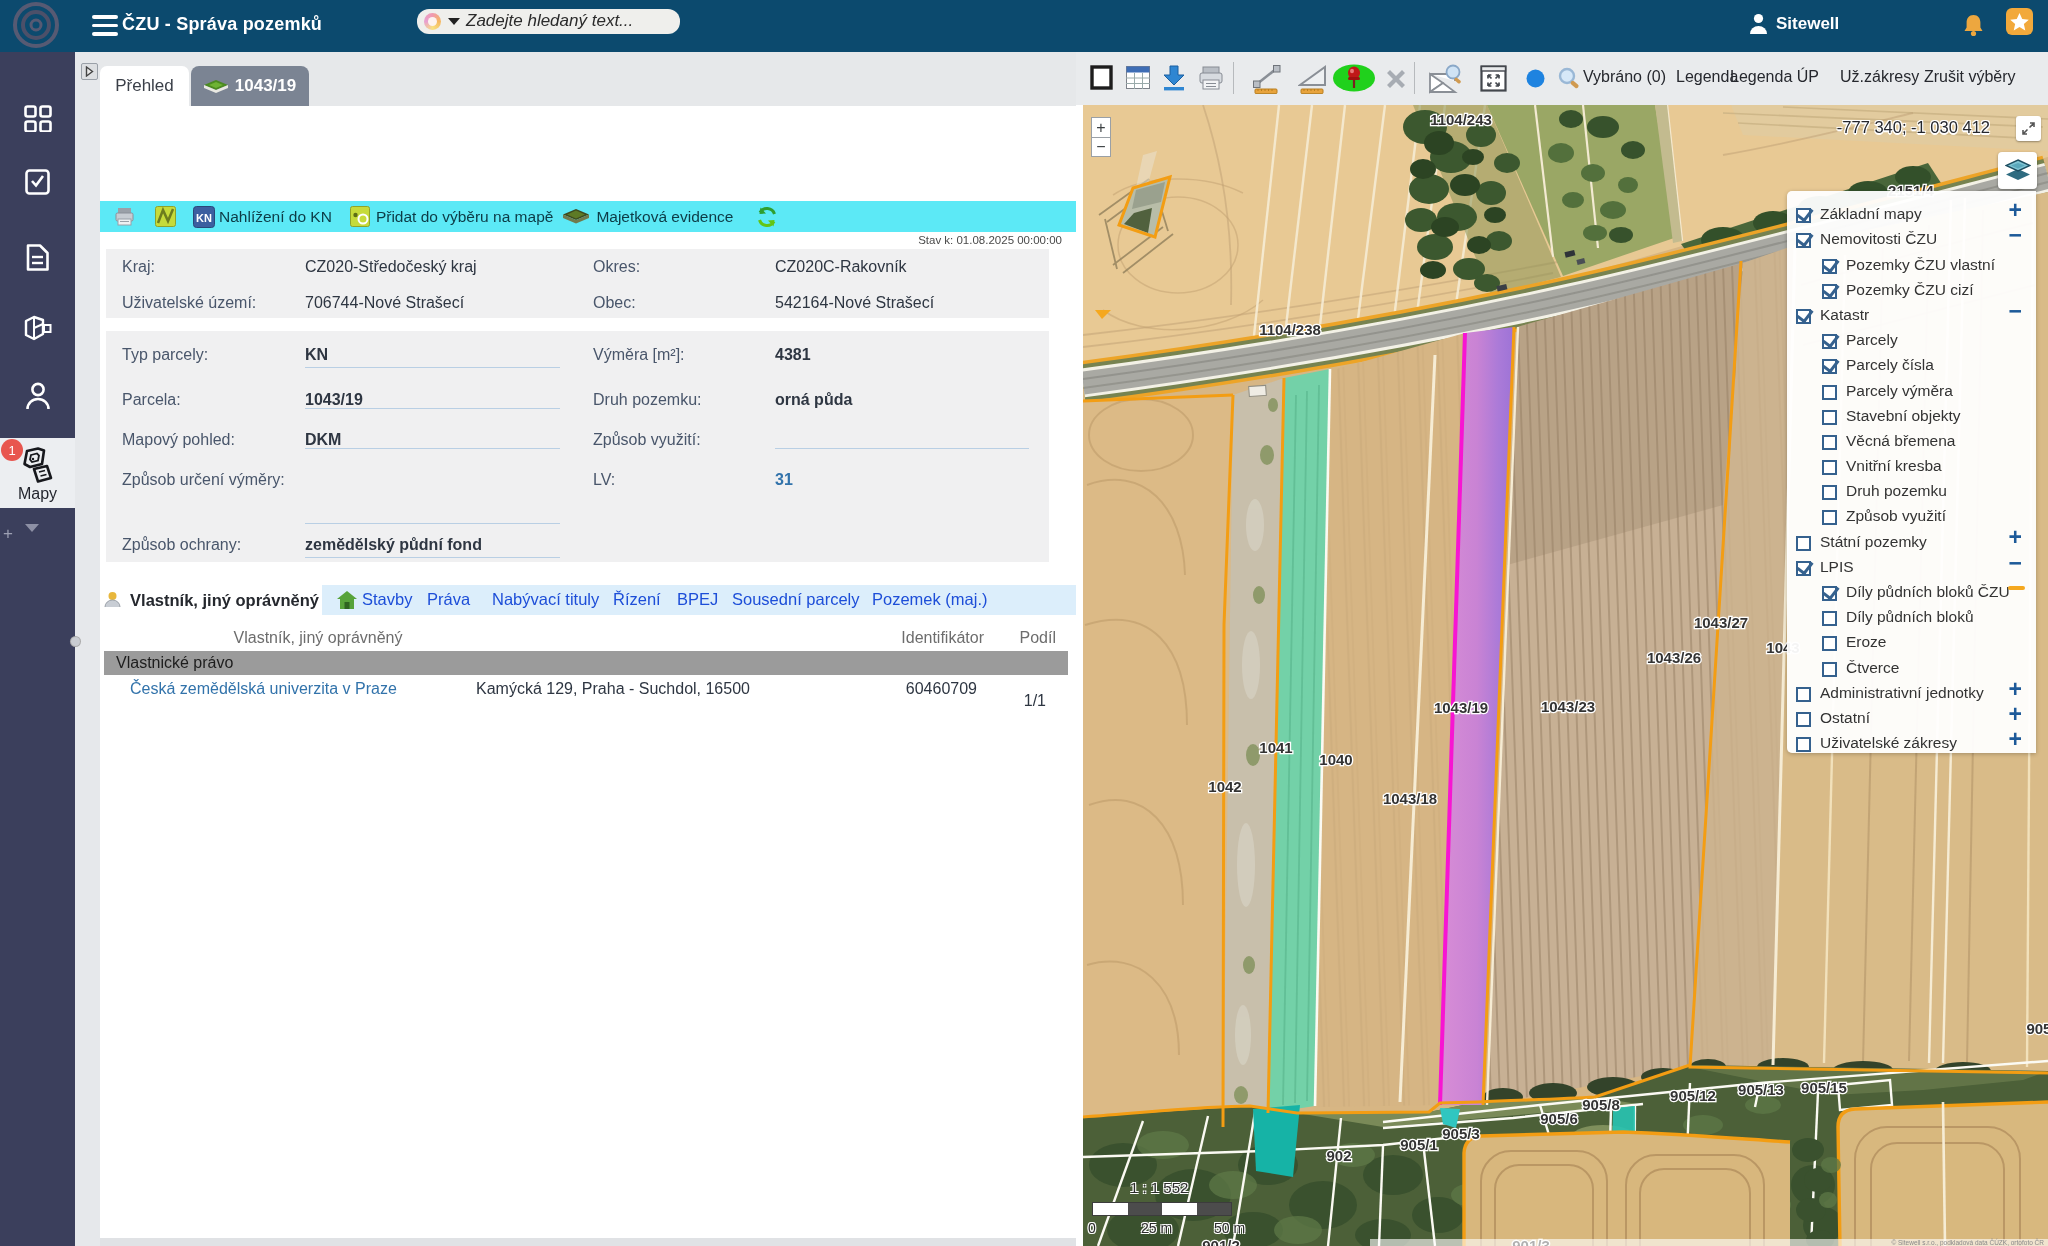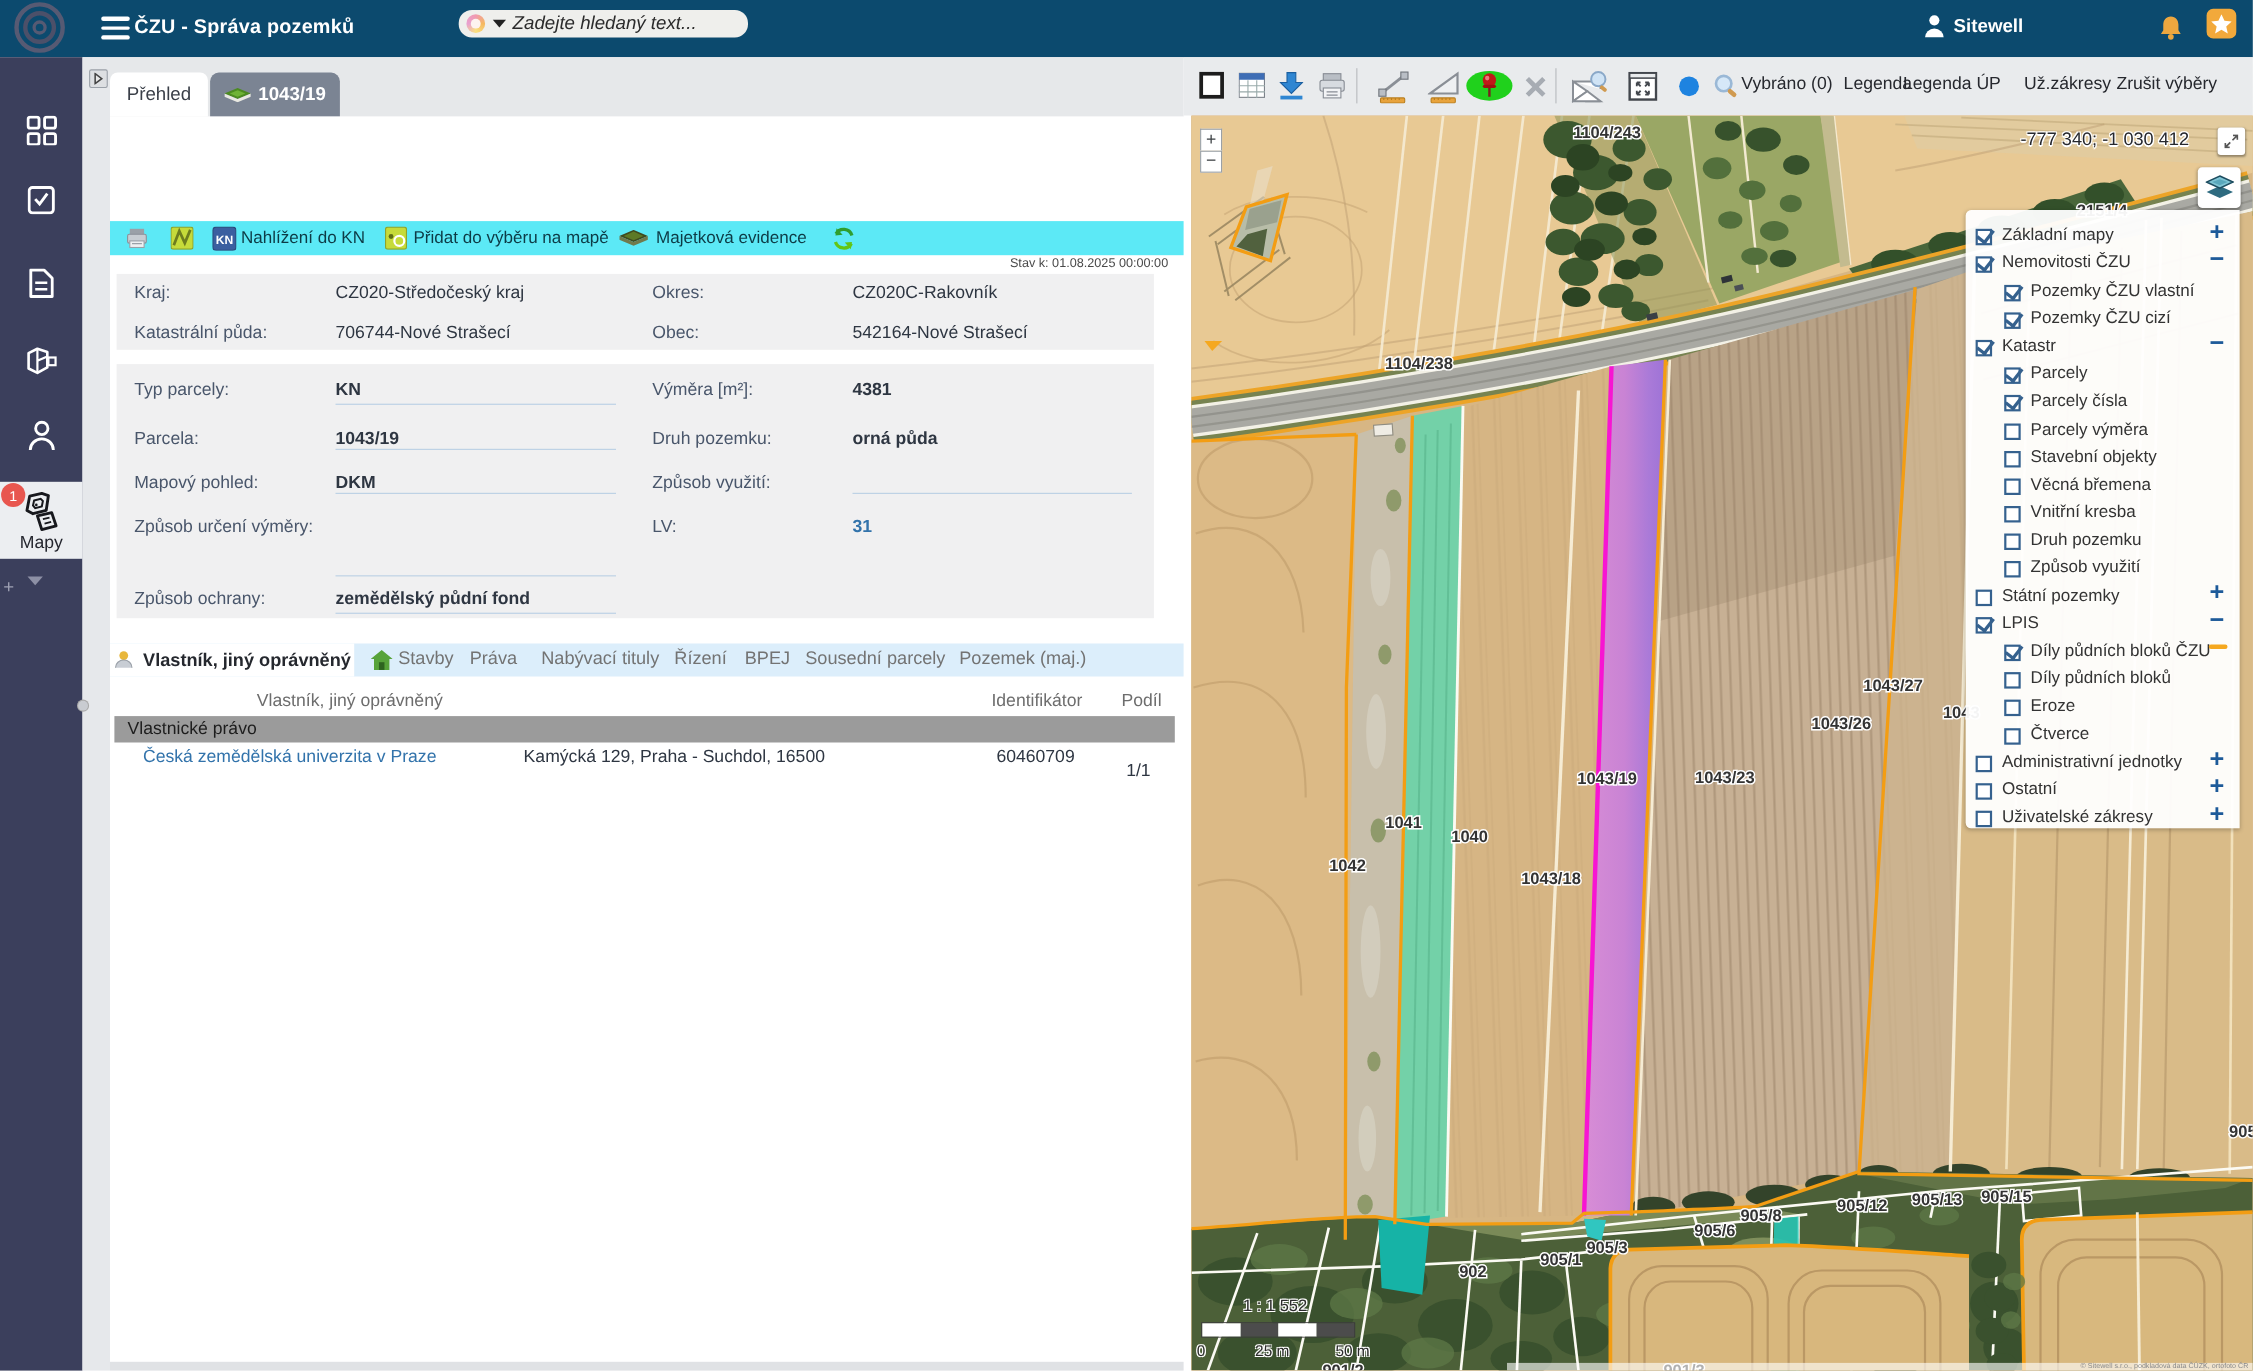--- a/index.html
+++ b/index.html
@@ -48,21 +48,21 @@
   .gbox { position:absolute; left:6px; width:943px; background:#f0f0f1; }
   #box1 { top:143px; height:69px; }
   #box2 { top:225px; height:231px; }
   .flbl { position:absolute; font-size:16px; color:#49566b; }
   .fval { position:absolute; font-size:16px; color:#2e3642; }
   .fvalb { position:absolute; font-size:16px; font-weight:bold; color:#2e3642; }
   .flink { position:absolute; font-size:16px; font-weight:bold; color:#3273ab; }
   .uline { position:absolute; height:1px; background:#b9cfe4; }
   #tabs2 { position:absolute; left:0; top:479px; width:976px; height:30px; background:#dceefb; }
   #tabs2 .act { position:absolute; left:0px; top:0; width:222px; height:30px; background:#fff; display:flex; align-items:center; justify-content:center; gap:8px; font-size:16.5px; font-weight:bold; color:#25282e; }
-  #tabs2 .lnk { position:absolute; top:5px; font-size:16.5px; color:#737373; }
+  #tabs2 .lnk { position:absolute; top:5px; font-size:16.5px; color:#1d4ed8; }
   #thead { position:absolute; width:976px; top:523px; font-size:16px; color:#6d6d6d; }
   #grayband { position:absolute; left:4px; top:545px; width:964px; height:24px; background:#9b9b9b; color:#1d1d1d; font-size:16px; }
   #trow { position:absolute; width:976px; top:574px; font-size:16px; color:#2e3642; }
 
   
   #mtoolbar { position:absolute; left:1076px; top:52px; width:972px; height:53px; background:#e9ebed; }
   #mtoolbar .mi { position:absolute; top:0; }
   .sep { position:absolute; top:10px; width:1px; height:32px; background:#b7babd; }
   .ttxt { position:absolute; top:16px; font-size:16px; color:#26282e; }
 
@@ -240,21 +240,21 @@
       <path d="M17.5 20.5 L18.5 14 L12 14.5 Z" fill="#63c514"></path>
     </svg>
   </div>
   <div id="stav">Stav k: 01.08.2025 00:00:00</div>
 
   <div class="gbox" id="box1"></div>
   <div class="flbl" style="left:22px;top:152px">Kraj:</div>
   <div class="fval" style="left:205px;top:152px">CZ020-Středočeský kraj</div>
   <div class="flbl" style="left:493px;top:152px">Okres:</div>
   <div class="fval" style="left:675px;top:152px">CZ020C-Rakovník</div>
-  <div class="flbl" style="left:22px;top:188px">Katastrální půda:</div>
+  <div class="flbl" style="left:22px;top:188px">Uživatelské území:</div>
   <div class="fval" style="left:205px;top:188px">706744-Nové Strašecí</div>
   <div class="flbl" style="left:493px;top:188px">Obec:</div>
   <div class="fval" style="left:675px;top:188px">542164-Nové Strašecí</div>
 
   <div class="gbox" id="box2"></div>
   <div class="flbl" style="left:22px;top:240px">Typ parcely:</div>
   <div class="fvalb" style="left:205px;top:240px">KN</div>
   <div class="uline" style="left:205px;top:261px;width:255px"></div>
   <div class="flbl" style="left:493px;top:240px">Výměra [m²]:</div>
   <div class="fvalb" style="left:675px;top:240px">4381</div>

